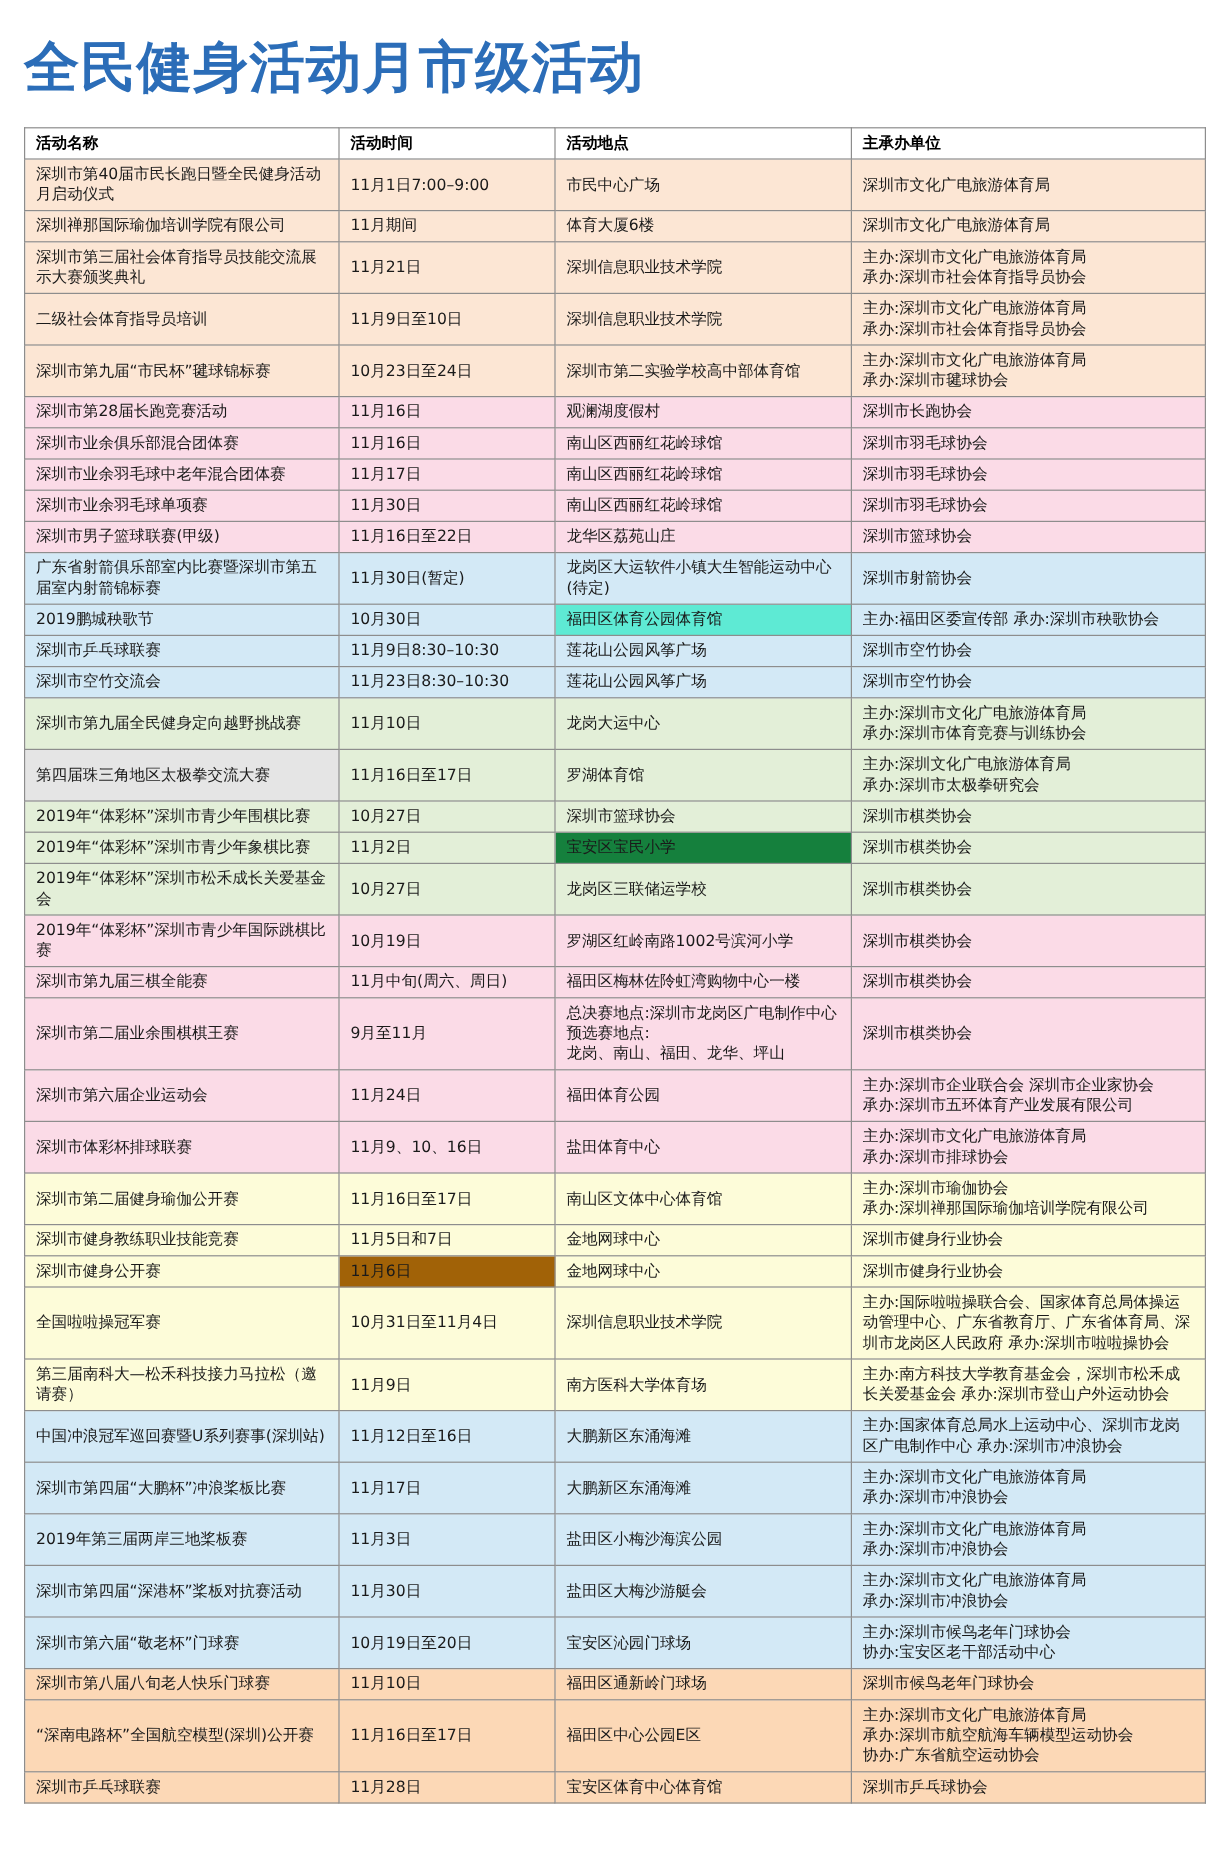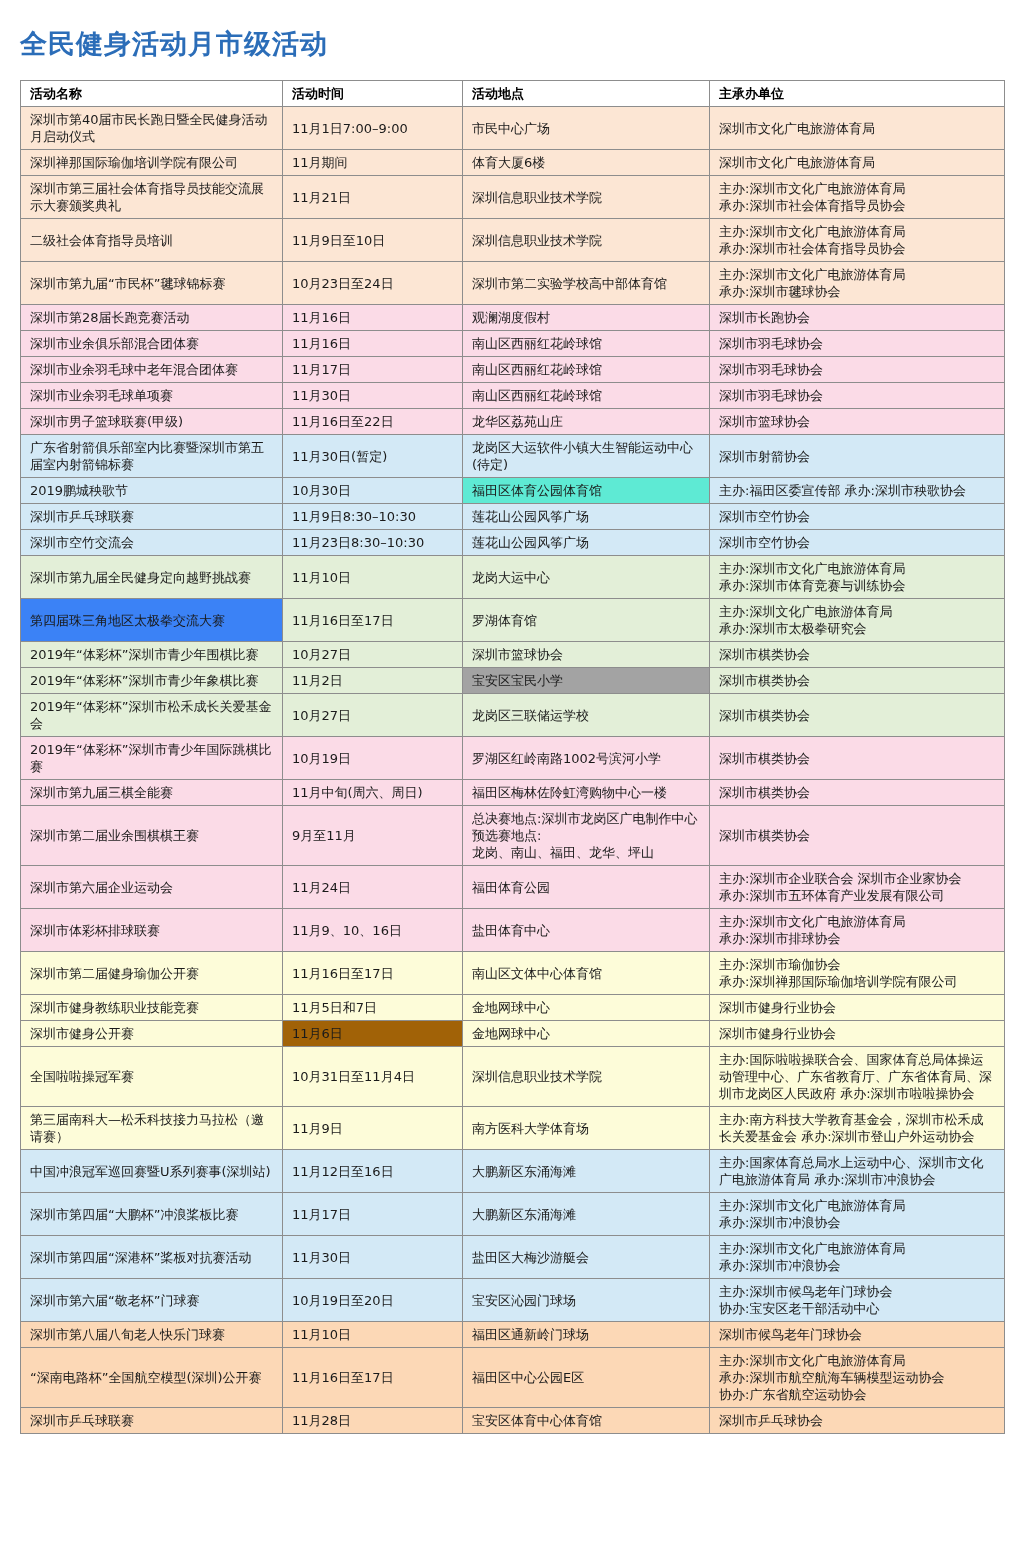--- a/index.html
+++ b/index.html
@@ -7,21 +7,21 @@
     width:1024px;height:1560px;
     background:#ffffff;
     font-family:"DejaVu Sans","Liberation Sans",sans-serif;
     color:#1a1a1a;
     overflow:hidden;
   }
   .page{padding:0 20px;}
   .page-title{
     margin:0;
     padding:26px 0 18px 0;
-    font-size:27px;
+    font-size:46px;
     font-weight:bold;
     letter-spacing:1px;
   }
   table.events{
     border-collapse:collapse;
     width:984px;
     table-layout:fixed;
   }
   table.events col.c-name{width:262px;}
   table.events col.c-time{width:180px;}
@@ -155,36 +155,36 @@
           <td style="background: rgb(211, 233, 246);">深圳市空竹协会</td>
         </tr>
         <tr>
           <td style="background: rgb(227, 239, 216);">深圳市第九届全民健身定向越野挑战赛</td>
           <td style="background: rgb(227, 239, 216);">11月10日</td>
           <td style="background: rgb(227, 239, 216);">龙岗大运中心</td>
           <td style="background: rgb(227, 239, 216);">主办:深圳市文化广电旅游体育局
 承办:深圳市体育竞赛与训练协会</td>
         </tr>
         <tr>
-          <td style="background: #3b82f6;">第四届珠三角地区太极拳交流大赛</td>
+          <td style="background: #e5e5e5;">第四届珠三角地区太极拳交流大赛</td>
           <td style="background: rgb(227, 239, 216);">11月16日至17日</td>
           <td style="background: rgb(227, 239, 216);">罗湖体育馆</td>
           <td style="background: rgb(227, 239, 216);">主办:深圳文化广电旅游体育局
 承办:深圳市太极拳研究会</td>
         </tr>
         <tr>
           <td style="background: rgb(227, 239, 216);">2019年“体彩杯”深圳市青少年围棋比赛</td>
           <td style="background: rgb(227, 239, 216);">10月27日</td>
           <td style="background: rgb(227, 239, 216);">深圳市篮球协会</td>
           <td style="background: rgb(227, 239, 216);">深圳市棋类协会</td>
         </tr>
         <tr>
           <td style="background: rgb(227, 239, 216);">2019年“体彩杯”深圳市青少年象棋比赛</td>
           <td style="background: rgb(227, 239, 216);">11月2日</td>
-          <td style="background: #a3a3a3;">宝安区宝民小学</td>
+          <td style="background: #15803d;">宝安区宝民小学</td>
           <td style="background: rgb(227, 239, 216);">深圳市棋类协会</td>
         </tr>
         <tr>
           <td style="background: rgb(227, 239, 216);">2019年“体彩杯”深圳市松禾成长关爱基金会</td>
           <td style="background: rgb(227, 239, 216);">10月27日</td>
           <td style="background: rgb(227, 239, 216);">龙岗区三联储运学校</td>
           <td style="background: rgb(227, 239, 216);">深圳市棋类协会</td>
         </tr>
         <tr>
           <td style="background: rgb(251, 219, 231);">2019年“体彩杯”深圳市青少年国际跳棋比赛</td>
@@ -248,26 +248,33 @@
         <tr>
           <td style="background: rgb(253, 252, 217);">第三届南科大—松禾科技接力马拉松（邀请赛）</td>
           <td style="background: rgb(253, 252, 217);">11月9日</td>
           <td style="background: rgb(253, 252, 217);">南方医科大学体育场</td>
           <td style="background: rgb(253, 252, 217);">主办:南方科技大学教育基金会，深圳市松禾成长关爱基金会 承办:深圳市登山户外运动协会</td>
         </tr>
         <tr>
           <td style="background: rgb(211, 233, 246);">中国冲浪冠军巡回赛暨U系列赛事(深圳站)</td>
           <td style="background: rgb(211, 233, 246);">11月12日至16日</td>
           <td style="background: rgb(211, 233, 246);">大鹏新区东涌海滩</td>
-          <td style="background: rgb(211, 233, 246);">主办:国家体育总局水上运动中心、深圳市文化广电旅游体育局 承办:深圳市冲浪协会</td>
+          <td style="background: rgb(211, 233, 246);">主办:国家体育总局水上运动中心、深圳市龙岗区广电制作中心 承办:深圳市冲浪协会</td>
         </tr>
         <tr>
           <td style="background: rgb(211, 233, 246);">深圳市第四届“大鹏杯”冲浪桨板比赛</td>
           <td style="background: rgb(211, 233, 246);">11月17日</td>
           <td style="background: rgb(211, 233, 246);">大鹏新区东涌海滩</td>
+          <td style="background: rgb(211, 233, 246);">主办:深圳市文化广电旅游体育局
+承办:深圳市冲浪协会</td>
+        </tr>
+        <tr>
+          <td style="background: rgb(211, 233, 246);">2019年第三届两岸三地桨板赛</td>
+          <td style="background: rgb(211, 233, 246);">11月3日</td>
+          <td style="background: rgb(211, 233, 246);">盐田区小梅沙海滨公园</td>
           <td style="background: rgb(211, 233, 246);">主办:深圳市文化广电旅游体育局
 承办:深圳市冲浪协会</td>
         </tr>
         <tr>
           <td style="background: rgb(211, 233, 246);">深圳市第四届“深港杯”桨板对抗赛活动</td>
           <td style="background: rgb(211, 233, 246);">11月30日</td>
           <td style="background: rgb(211, 233, 246);">盐田区大梅沙游艇会</td>
           <td style="background: rgb(211, 233, 246);">主办:深圳市文化广电旅游体育局
 承办:深圳市冲浪协会</td>
         </tr>

